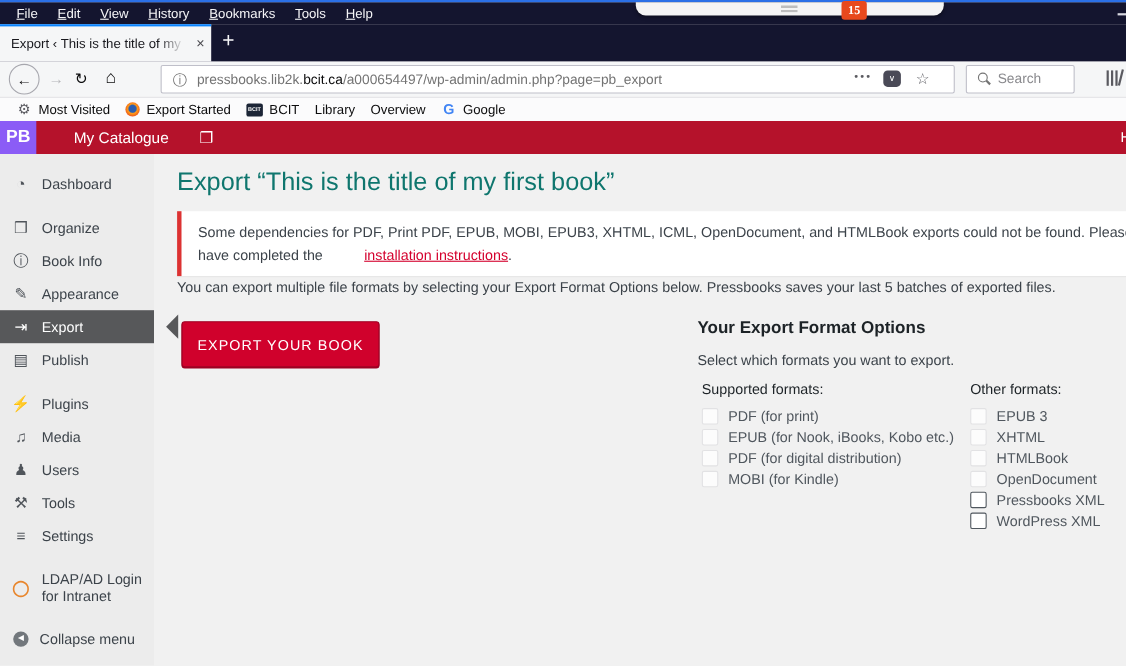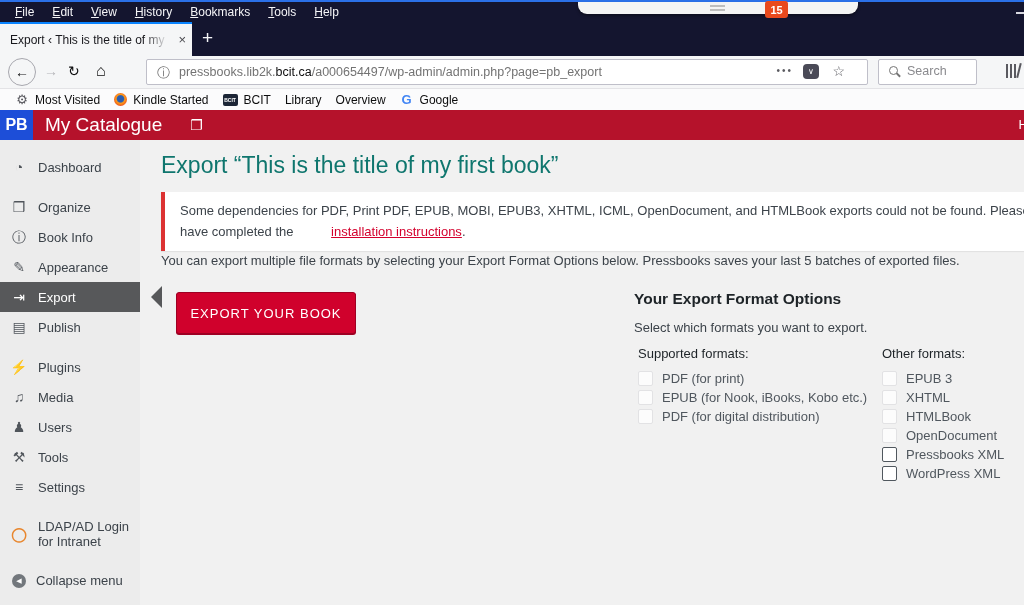--- a/index.html
+++ b/index.html
@@ -13,21 +13,21 @@
   .menu-item::first-letter { text-decoration:underline; }
 
   .tabbar { position:absolute; left:0; top:22px; width:1024px; height:34px; background:#14152f; z-index:2; }
   .tab { position:absolute; left:0; top:0; width:192px; height:32px; background:#f5f6f7; border-top:2px solid #0a84ff; }
   .tab-title { position:absolute; left:10px; top:9px; width:158px; font-size:12px; color:#18181d; white-space:nowrap; overflow:hidden;
                -webkit-mask-image:linear-gradient(90deg,#000 85%,transparent); mask-image:linear-gradient(90deg,#000 85%,transparent); }
   .tab-close { position:absolute; right:6px; top:8px; font-size:13px; color:#4a4a4f; cursor:pointer; }
   .newtab { position:absolute; left:202px; top:5px; color:#f5f5f7; font-size:19px; font-weight:300; cursor:pointer; }
 
   .notch { position:absolute; left:578px; top:2px; width:280px; height:12px; background:#f4f4f4; border-radius:0 0 9px 9px;
-           box-shadow:0 2px 3px rgba(0,0,0,0.35); z-index:4; }
+           box-shadow:0 2px 3px rgba(0,0,0,0.35); z-index:4;font-family:Liberation Serif, serif; }
   .notch::before { content:""; position:absolute; left:132px; top:3px; width:15px; height:6px;
                    background:linear-gradient(#bdbdbd 0 2px, transparent 2px 4px, #bdbdbd 4px 6px); }
   .notch-badge { position:absolute; left:187px; top:-1px; width:23px; height:17px; background:#e8491d; border-radius:3px;
                  color:#fff; font-size:11px; font-weight:700; display:flex; align-items:center; justify-content:center; }
   .win-min { position:absolute; left:1016px; top:12px; width:12px; height:2px; background:#d8d8e0; z-index:4; }
 
   .navbar { position:absolute; left:0; top:56px; width:1024px; height:32px; background:#f5f6f7; border-bottom:1px solid #e3e3e6; z-index:2; }
   .nav-btn { position:absolute; font-size:14px; color:#0c0c0d; cursor:pointer; }
   .nav-back { left:8px; top:2px; width:26px; height:26px; border:1px solid #a7a7ae; border-radius:50%;
               display:flex; align-items:center; justify-content:center; }
@@ -57,22 +57,22 @@
   .bm-item { display:flex; align-items:center; padding:0 7px; font-size:12px; color:#0c0c0d; cursor:pointer; }
   .bm-icon { width:14px; height:13px; margin-right:6px; display:inline-flex; align-items:center; justify-content:center; font-size:13px; }
   .bm-icon.gear { color:#5a5a60; }
   .bm-icon.firefox { border-radius:50%; width:13px; height:13px;
     background:radial-gradient(circle at 50% 45%, #2a5db0 0 33%, #ff9a17 45%, #e8491d 78%); }
   .bm-icon.bcit { background:#1c2536; color:#fff; font-size:5px; font-weight:700; border-radius:2px; width:15px; height:12px; }
   .bm-icon.google { color:#4285f4; font-weight:700; font-size:13px; }
 
   
   .adminbar { position:absolute; left:0; top:110px; width:1024px; height:30px; background:#b5122b; color:#fff; display:flex; align-items:center; z-index:2; }
-  .pb-logo { width:33px; height:30px; background:#1d4ed8; font-weight:700; font-size:16px; display:flex; align-items:center; justify-content:center; cursor:pointer; }
-  .ab-item { font-size:19px; padding:0 14px 0 12px; cursor:pointer; }
+  .pb-logo { width:33px; height:30px; background:#8b5cf6; font-weight:700; font-size:16px; display:flex; align-items:center; justify-content:center; cursor:pointer; }
+  .ab-item { font-size:14px; padding:0 14px 0 12px; cursor:pointer;margin-left:22px; }
   .ab-book-icon { font-size:14px; margin:0 8px 0 14px; }
   .ab-title { font-size:13px; cursor:pointer; }
   .ab-right { position:absolute; right:-4px; top:7px; font-size:13px; }
 
   
   .sidebar { position:absolute; left:0; top:140px; width:140px; bottom:0; background:#ececec; padding-top:12px; z-index:1; }
   .mi { position:relative; display:flex; align-items:center; gap:10px; padding:7px 4px 7px 10px; font-size:13px; color:#3c434a; cursor:pointer; }
   .mi.gap { margin-top:10px; }
   .mi-icon { width:18px; min-width:18px; text-align:center; font-size:14px; color:#50555b; line-height:16px; }
   .mi-label { line-height:15px; }
@@ -84,21 +84,21 @@
   .mi-icon.collapse { background:#72777c; color:#fff; border-radius:50%; width:14px; min-width:14px; height:14px; font-size:7px;
                       display:flex; align-items:center; justify-content:center; margin-left:2px; }
 
   
   .content { position:absolute; left:140px; top:140px; right:0; bottom:0; background:#f1f1f1; overflow:hidden; }
   .page-title { position:absolute; left:21px; top:12px; font-size:23px; font-weight:400; color:#0f766e; }
   .notice { position:absolute; left:21px; top:52px; width:940px; background:#fff; border-left:4px solid #dc3232;
             box-shadow:0 1px 1px rgba(0,0,0,.06); padding:8px 15px; font-size:13px; color:#3c434a; line-height:1.65; }
   .notice a { color:#d4002d; text-decoration:underline; cursor:pointer;margin-left:34px; }
   .intro { position:absolute; left:21px; top:113px; font-size:13px; color:#3c434a; white-space:nowrap; }
-  .export-btn { position:absolute; left:36px; top:152px; width:178px; height:40px; background:#d0012c; border:1px solid #9e0023;
+  .export-btn { position:absolute; left:25px; top:152px; width:178px; height:40px; background:#d0012c; border:1px solid #9e0023;
                 border-radius:3px; color:#fff; font-size:13px; letter-spacing:1px; font-family:"Liberation Sans",sans-serif;
                 cursor:pointer; box-shadow:0 1px 0 #9e0023; }
   .col-right { position:absolute; left:494px; top:150px; width:520px; height:320px; }
   .sec-h { position:absolute; left:0; font-size:15.5px; font-weight:700; color:#1d2327; }
   .fmt-heading { top:0; }
   .fmt-sub { position:absolute; left:0; top:30px; font-size:13px; color:#3c434a; }
   .fmt-col { position:absolute; top:56px; }
   .fmt-col-supported { left:4px; width:240px; }
   .fmt-col-other { left:248px; width:200px; }
   .fmt-col h3 { font-size:13px; font-weight:400; color:#1d2327; margin-bottom:10px; }
@@ -157,21 +157,21 @@
   </div>
 
   <div class="bmbar">
 
   <span class="bm-item">
         <span class="bm-icon gear">⚙</span>
         <span>Most Visited</span>
       </span>
       <span class="bm-item">
         <span class="bm-icon firefox"></span>
-        <span>Kindle Started</span>
+        <span>Export Started</span>
       </span>
       <span class="bm-item">
         <span class="bm-icon bcit">BCIT</span>
         <span>BCIT</span>
       </span>
       <span class="bm-item">
 
         <span>Library</span>
       </span>
       <span class="bm-item">
@@ -271,20 +271,24 @@
               <span class="cb-label">PDF (for print)</span>
             </label>
             <label class="cb-row">
               <span class="cb dim"></span>
               <span class="cb-label">EPUB (for Nook, iBooks, Kobo etc.)</span>
             </label>
             <label class="cb-row">
               <span class="cb dim"></span>
               <span class="cb-label">PDF (for digital distribution)</span>
             </label>
+            <label class="cb-row">
+              <span class="cb dim"></span>
+              <span class="cb-label">MOBI (for Kindle)</span>
+            </label>
           </div>
       </div>
 
       <div class="fmt-col fmt-col-other">
         <h3>Other formats:</h3>
         <div>
 
         <label class="cb-row">
               <span class="cb dim"></span>
               <span class="cb-label">EPUB 3</span>

